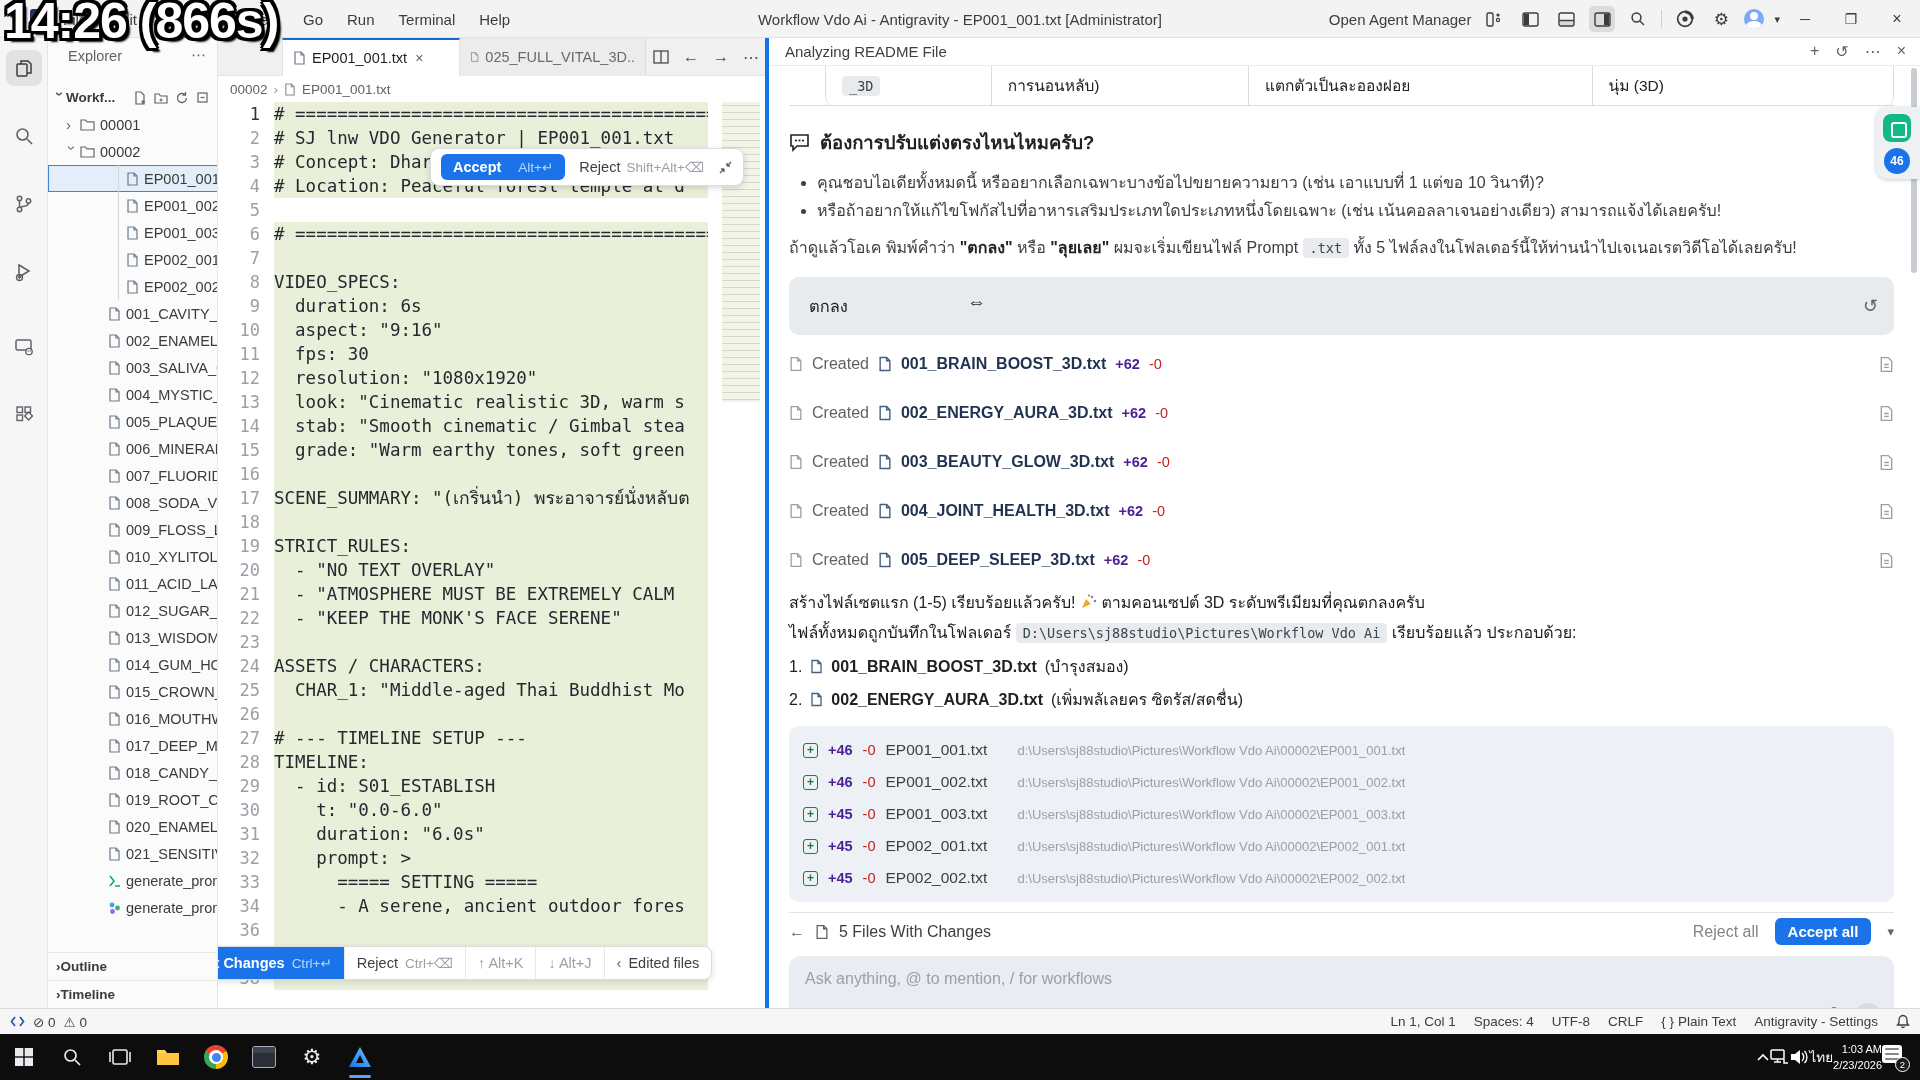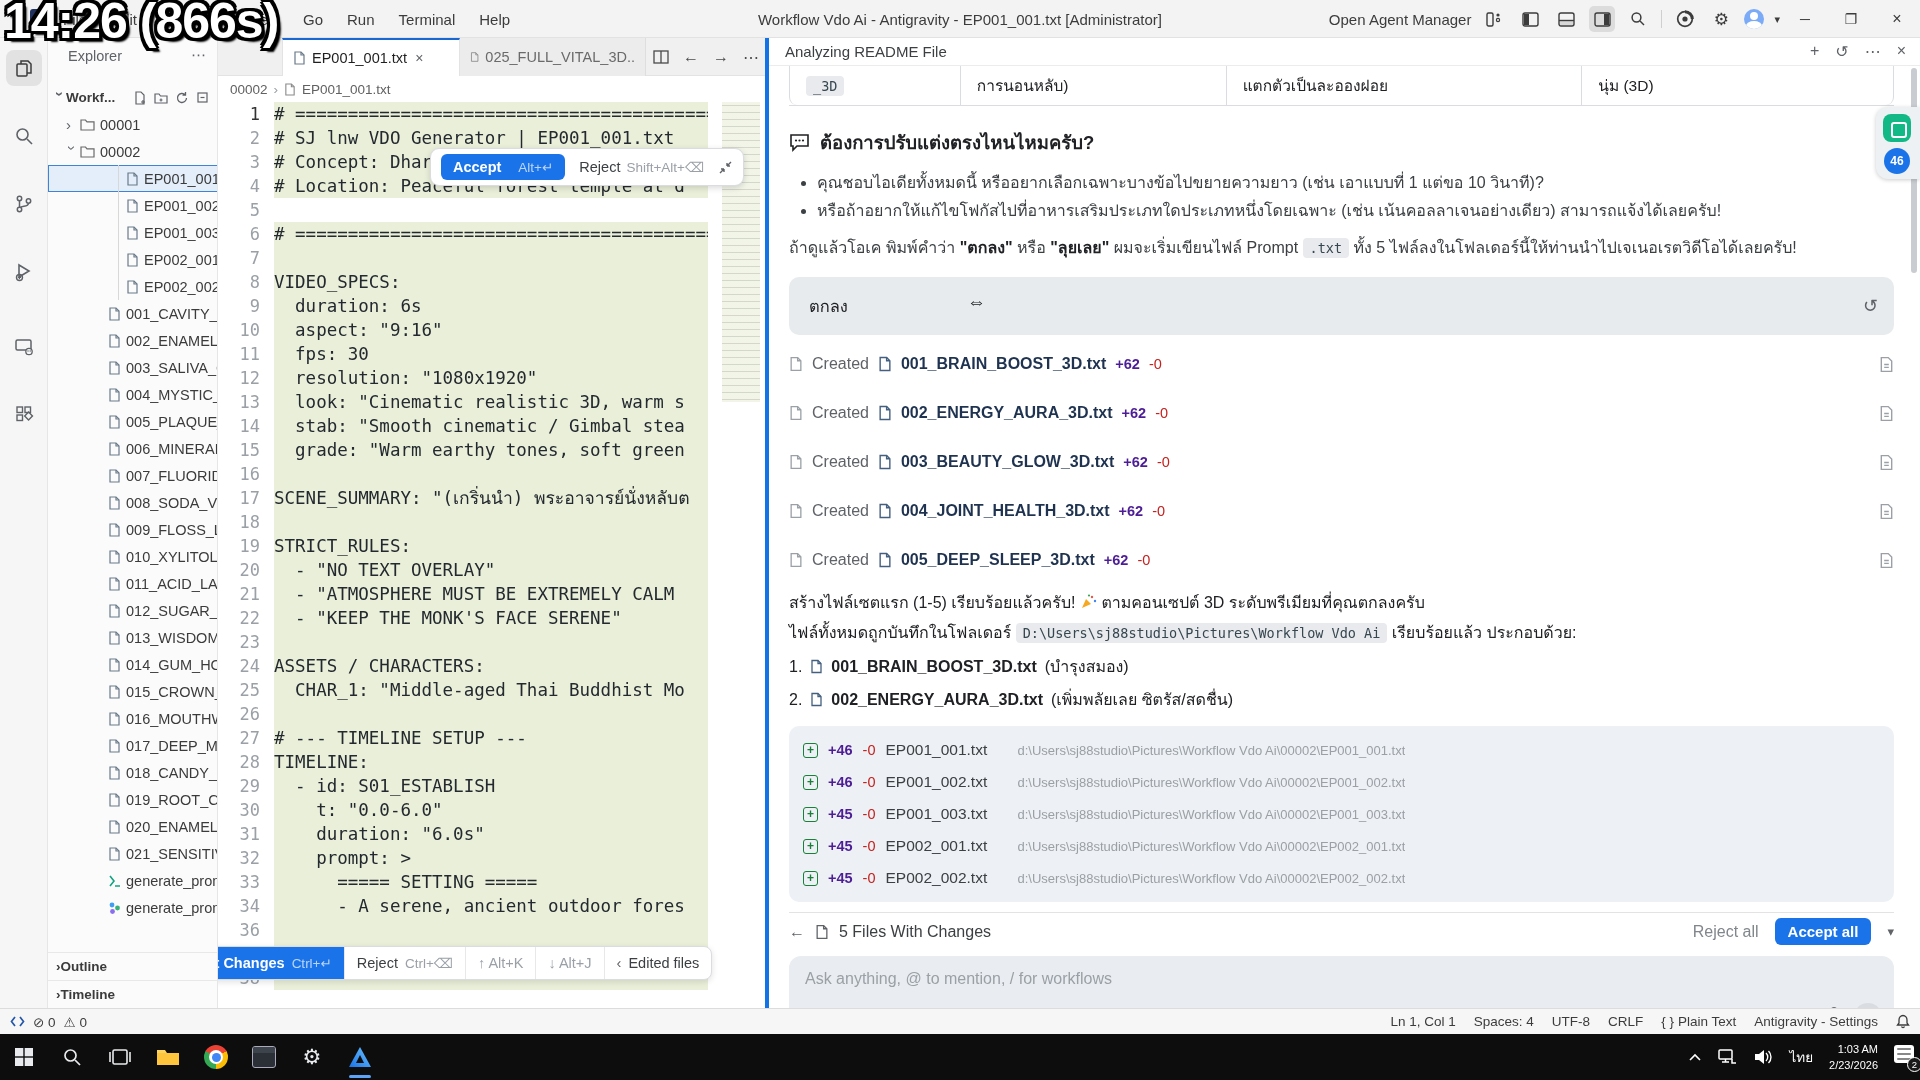--- a/index.html
+++ b/index.html
@@ -75,21 +75,21 @@
   .ed-toolbar .gray { color:#9aa0a6; }
   .ed-toolbar .last { border-right:none; }
 
   
   .panel { left:765px; top:38px; width:1155px; height:970px; background:#fff; border-left:4px solid #1273e6; }
   .p-head { position:absolute; left:0; top:0; width:100%; height:28px; display:flex; align-items:center; padding-left:16px; font-size:15px; color:#3c4043; border-bottom:1px solid #ececec; }
   .p-head .ics { position:absolute; right:14px; display:flex; gap:16px; color:#5f6368; font-size:16px; }
   .pcontent { position:absolute; left:0; top:28px; width:100%; height:942px; padding:0 26px 0 20px; overflow:hidden; }
   .ttable { display:flex; height:40px; border-bottom:1px solid #dadce0; }
   .ttable .cell { border-right:1px solid #dadce0; display:flex; align-items:center; padding:0 16px; font-size:15.5px; color:#202124; overflow:hidden; white-space:nowrap; }
-  .ttable .cell:first-child { border-left:1px solid #dadce0; border-radius:0 0 0 8px; }
+  .ttable .cell:first-child { border-left:1px solid #dadce0; border-radius:0 0 0 8px;margin-left:36px; }
   .ttable .cell:last-child { border-radius:0 0 8px 0; }
   .chip { font-family:"DejaVu Sans Mono",monospace; font-size:13.5px; background:#e8eaed; color:#37474f; padding:2px 7px; border-radius:4px; }
   .q-head { margin-top:22px; display:flex; align-items:center; gap:10px; font-size:18.5px; font-weight:700; color:#202124; }
   .bullets { margin:12px 0 0 28px; }
   .bullets li { font-size:16px; color:#3c4043; line-height:28px; }
   .confirm { margin-top:10px; font-size:16px; color:#3c4043; line-height:26px; }
   .confirm b { color:#202124; }
   .bubble { margin-top:16px; height:58px; background:#e8ebee; border-radius:10px; position:relative; display:flex; align-items:center; padding:0 20px; font-size:16.5px; color:#202124; }
   .cursorglyph { position:absolute; left:178px; top:14px; font-size:19px; color:#202124; }
   .bubble .undo { position:absolute; right:16px; font-size:18px; color:#5f6368; }
@@ -127,21 +127,21 @@
 
   
   .taskbar { left:0; top:1034px; width:1920px; height:46px; background:#0d0d0d; display:flex; align-items:center; }
   .tk { width:48px; height:46px; display:flex; align-items:center; justify-content:center; position:relative; }
   .tk.active:after { content:""; position:absolute; bottom:2px; left:13px; width:22px; height:3px; background:#5ea3f7; border-radius:2px; }
   .chrome { width:24px; height:24px; border-radius:50%; background:conic-gradient(from -60deg,#ea4335 0 120deg,#fbbc05 120deg 240deg,#34a853 240deg 360deg); position:relative; }
   .chrome:before { content:""; position:absolute; left:5px; top:5px; width:14px; height:14px; border-radius:50%; background:#fff; }
   .chrome:after { content:""; position:absolute; left:7.5px; top:7.5px; width:9px; height:9px; border-radius:50%; background:#4285f4; }
   .winapp { width:24px; height:22px; background:#2b3036; border:1px solid #aab; border-radius:3px; }
   .winapp i { display:block; height:6px; background:#3d444c; border-radius:2px 2px 0 0; }
-  .tray { margin-left:auto; display:flex; align-items:center; gap:16px; color:#fff; }
+  .tray { margin-left:auto; display:flex; align-items:center; padding-right:12px; color:#fff; }
   .tray .lang { font-size:13.5px; }
   .clock { text-align:right; font-size:11px; line-height:16px; }
   .badge-ic { position:relative; width:26px; height:24px; }
   .badge-ic .pg { position:absolute; left:0; top:0; width:20px; height:18px; background:#fff; border-radius:3px; }
   .badge-ic .pg i { display:block; height:2px; background:#888; margin:3px 3px 0 3px; border-radius:1px; }
   .badge-ic .ct { position:absolute; right:-2px; bottom:-3px; width:15px; height:15px; background:#1b1b1b; border:1.5px solid #fff; border-radius:50%; color:#fff; font-size:9.5px; display:flex; align-items:center; justify-content:center; }
 
   
   .floatw { left:1876px; top:107px; width:44px; height:72px; background:#eef1f3; border-radius:12px 0 0 12px; box-shadow:0 1px 4px rgba(0,0,0,.2); z-index:40; }
   .floatw .g { position:absolute; left:7px; top:7px; width:28px; height:28px; background:#12b886; border-radius:8px; }
@@ -975,21 +975,21 @@
         <span class="nm">001_BRAIN_BOOST_3D.txt</span>
         <span>(บำรุงสมอง)</span>
       </div>
       <div class="numrow">
         <span>2.</span>
         <svg width="13" height="15" viewBox="0 0 13 14">
             <path d="M2 1h6l3 3v9H2z" fill="none" stroke="#44607e" stroke-width="1.3"></path>
             <path d="M8 1v3h3" fill="none" stroke="#44607e" stroke-width="1.3"></path>
           </svg>
         <span class="nm">002_ENERGY_AURA_3D.txt</span>
-        <span>(เพิ่มพลัยเลย ซิตรัส/สดชื่น)</span>
+        <span>(เพิ่มพลัเลยคร ซิตรัส/สดชื่น)</span>
       </div>
 
       <div class="diffcard">
         <div class="drow">
             <span class="dplus-ic">+</span>
             <span class="plus">+46</span>
             <span class="minus">-0</span>
             <span class="nm">EP001_001.txt</span>
             <span class="pth">d:\Users\sj88studio\Pictures\Workflow Vdo Ai\00002\EP001_001.txt</span>
           </div>

